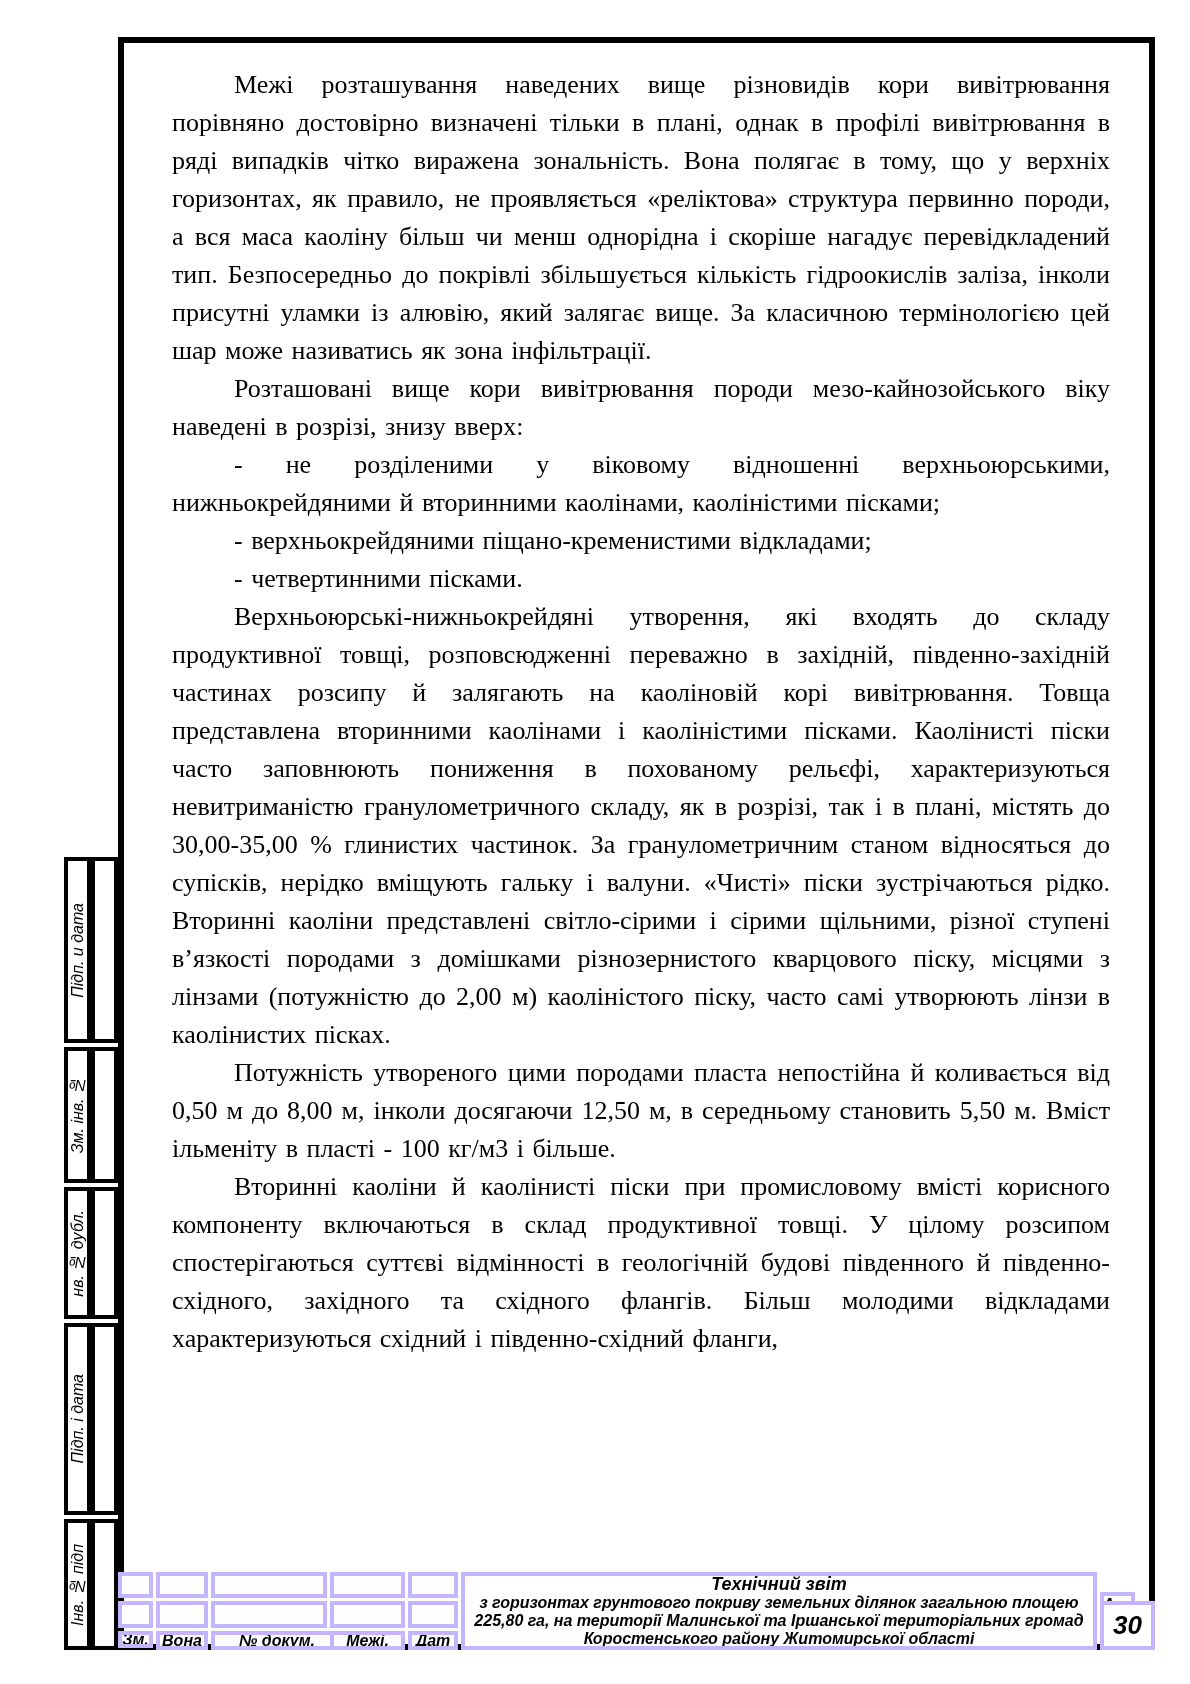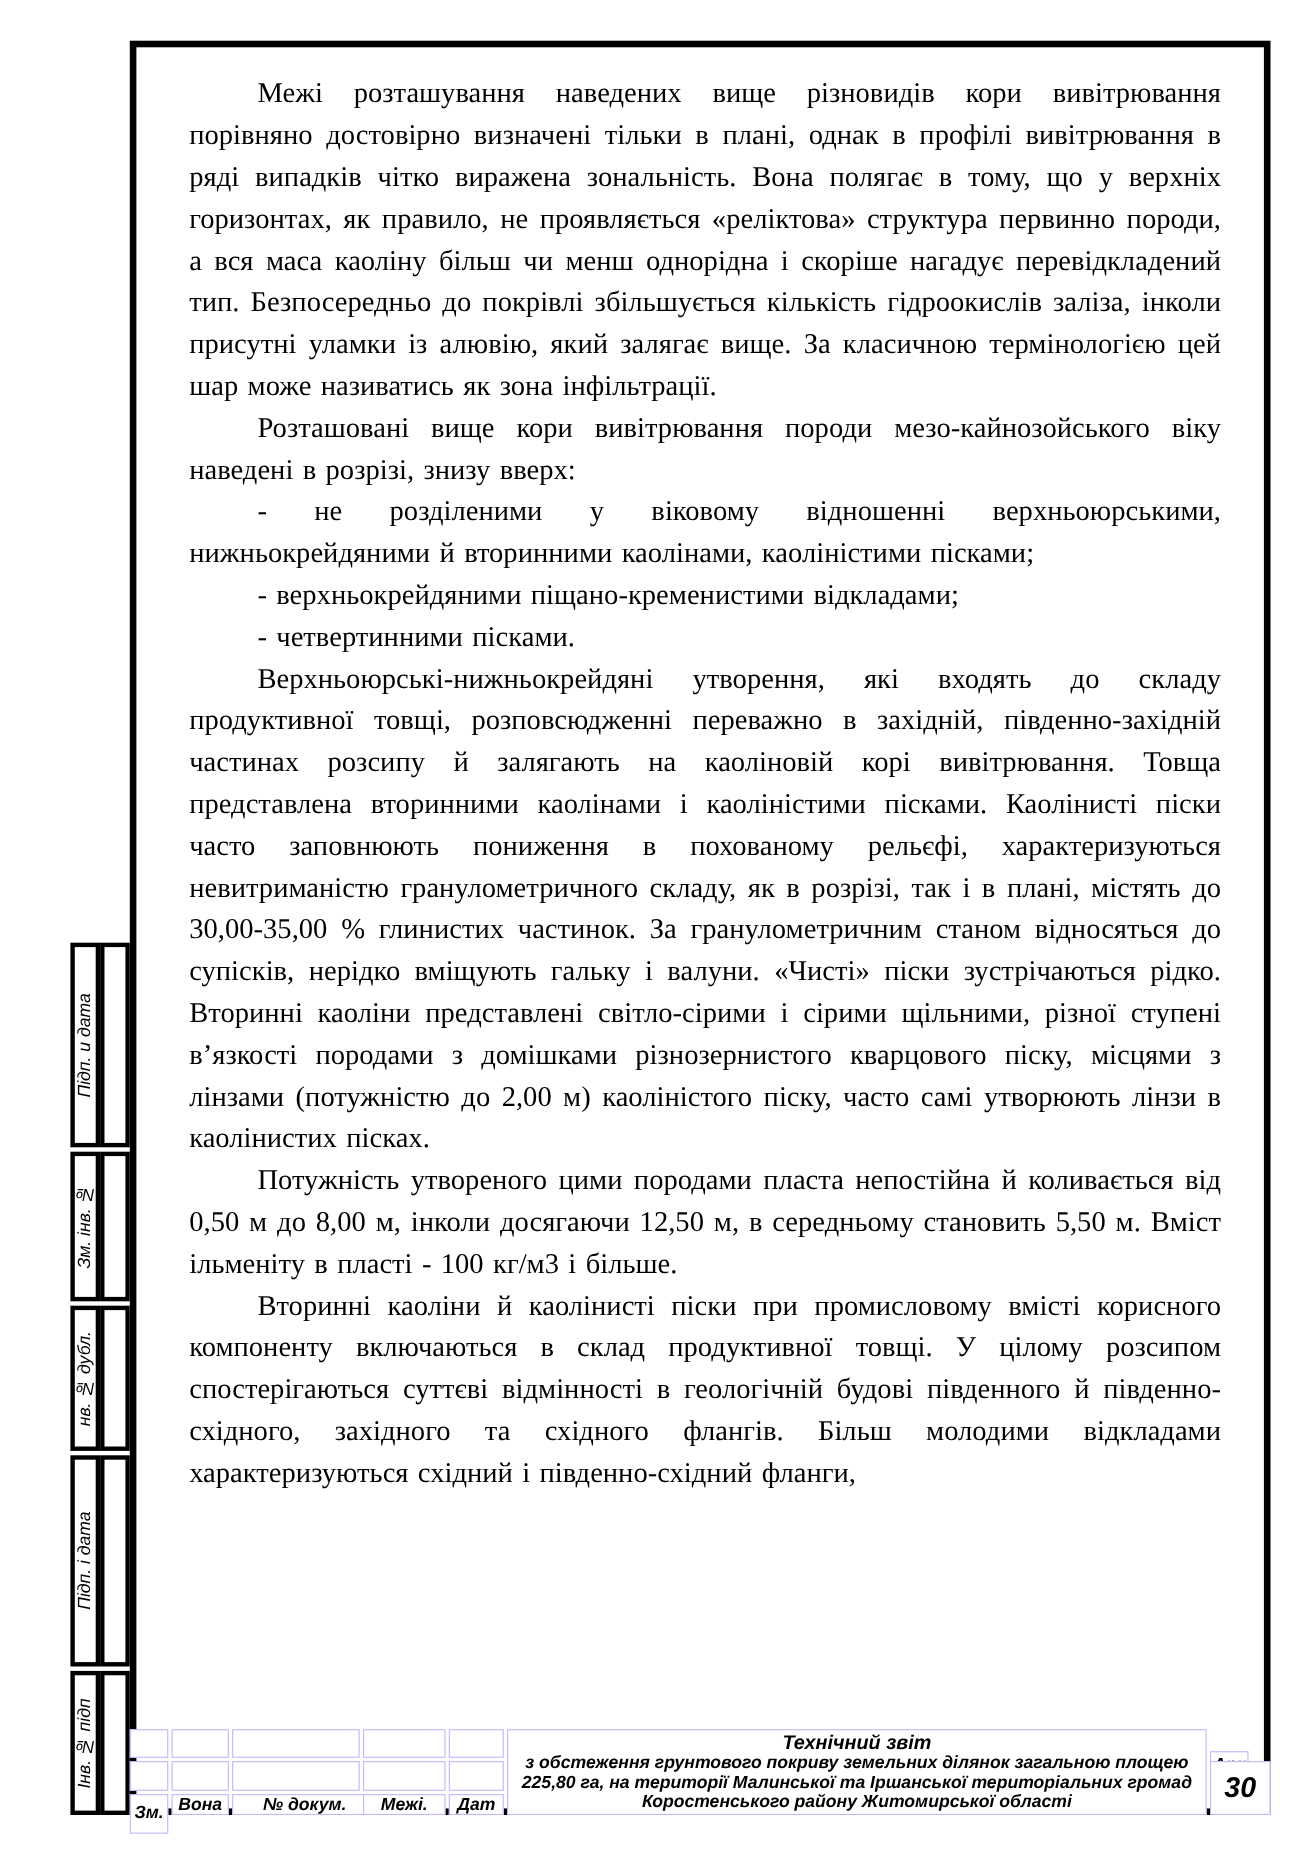--- a/index.html
+++ b/index.html
@@ -63,21 +63,21 @@
     transform: rotate(180deg);
     font-family: "Liberation Sans", "DejaVu Sans", sans-serif;
     font-style: italic;
     font-size: 16px;
     white-space: nowrap;
     color: #000000;
   }
   
   .cell {
     position: absolute;
-    border: 1px solid #c4b5fd;
+    border: 4px solid #c4b5fd;
     box-sizing: border-box;
     background: #ffffff;
     display: flex;
     align-items: center;
     justify-content: center;
     font-family: "Liberation Sans", "DejaVu Sans", sans-serif;
     font-style: italic;
     font-weight: bold;
     color: #000000;
     overflow: hidden;
@@ -142,39 +142,39 @@
   <div class="cell" style="left:211px;top:1572px;width:116px;height:26px"></div>
   <div class="cell" style="left:330px;top:1572px;width:75px;height:26px"></div>
   <div class="cell" style="left:408px;top:1572px;width:50px;height:26px"></div>
 
   <div class="cell" style="left:118px;top:1601px;width:35px;height:27px"></div>
   <div class="cell" style="left:156px;top:1601px;width:52px;height:27px"></div>
   <div class="cell" style="left:211px;top:1601px;width:116px;height:27px"></div>
   <div class="cell" style="left:330px;top:1601px;width:75px;height:27px"></div>
   <div class="cell" style="left:408px;top:1601px;width:50px;height:27px"></div>
 
-  <div class="cell stamp-label" style="left:118px;top:1631px;width:35px;height:36px">
+  <div class="cell stamp-label" style="left:118px;top:1631px;width:35px;height:17px">
     <span>Зм.</span>
   </div>
   <div class="cell stamp-label" style="left:156px;top:1631px;width:52px;height:19px">
     <span>Вона</span>
   </div>
   <div class="cell stamp-label" style="left:211px;top:1631px;width:132px;height:19px">
     <span>№ докум.</span>
   </div>
   <div class="cell stamp-label" style="left:330px;top:1631px;width:75px;height:19px">
     <span>Межі.</span>
   </div>
   <div class="cell stamp-label" style="left:408px;top:1631px;width:50px;height:19px">
     <span>Дат</span>
   </div>
 
   <div class="cell stamp-title-cell" style="left:461px;top:1572px;width:636px;height:78px">
     <span class="stamp-title-line1">Технічний звіт</span>
-    <span class="stamp-title-line">з обстеження грунтового покриву земельних ділянок загальною площею</span>
+    <span class="stamp-title-line">з горизонтах грунтового покриву земельних ділянок загальною площею</span>
     <span class="stamp-title-line">225,80 га, на території Малинської та Іршанської територіальних громад</span>
     <span class="stamp-title-line">Коростенського району Житомирської області</span>
   </div>
 
   <div class="cell sheet-label-cell" style="left:1100px;top:1592px;width:35px;height:26px">
     <span>Арк</span>
   </div>
   <div class="cell page-number-cell" style="left:1100px;top:1601px;width:55px;height:49px">
     <span>30</span>
   </div>

